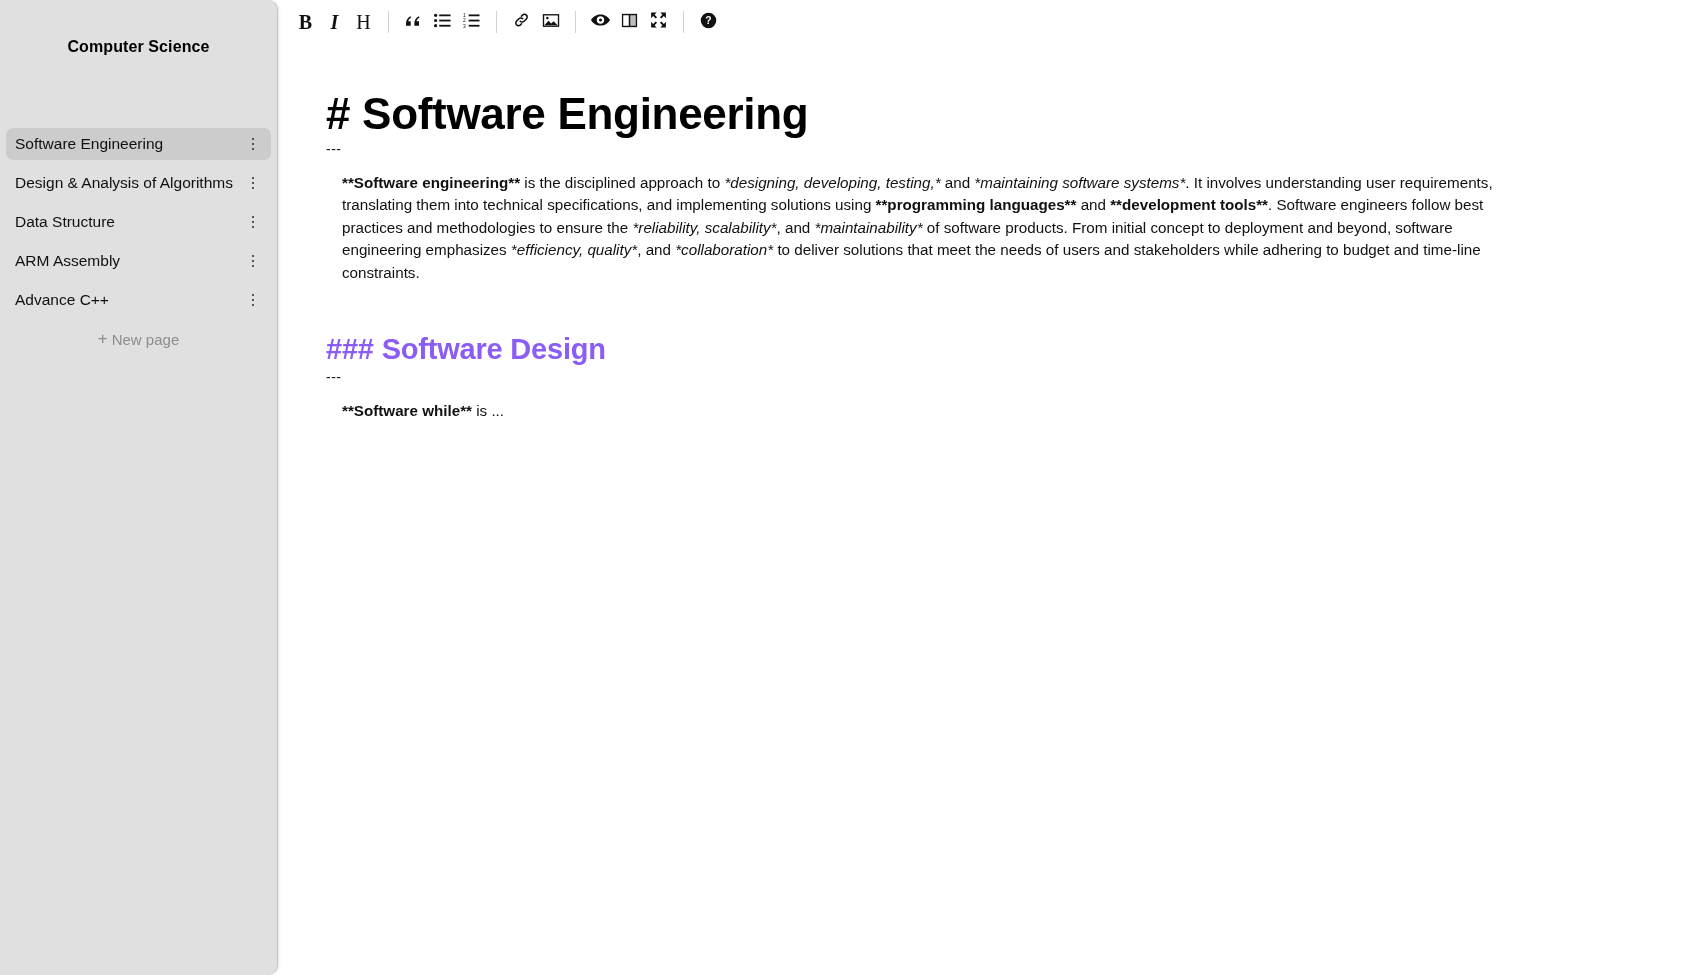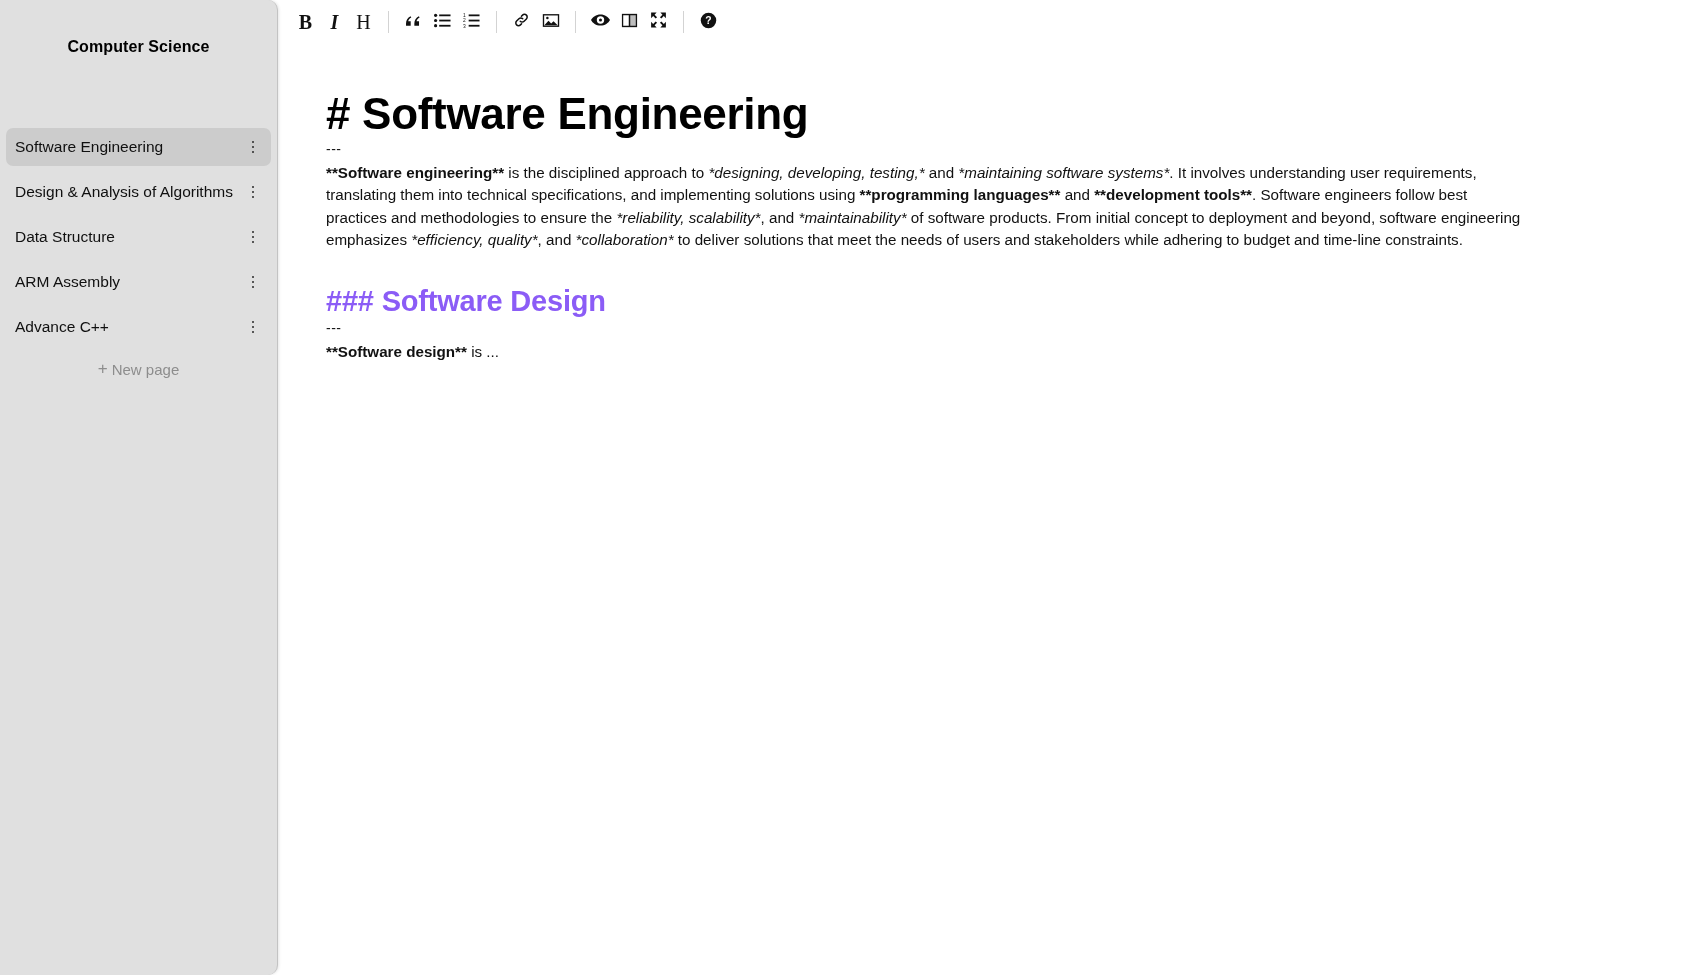--- a/index.html
+++ b/index.html
@@ -44,21 +44,21 @@
     letter-spacing: 0.1px;
   }
 
   .page-list {
     margin-top: 44px;
     padding: 0 6px;
   }
 
   .page-item {
     position: relative;
-    height: 38px;
+    height: 32px;
     display: flex;
     align-items: center;
     padding: 0 10px 0 9px;
     border-radius: 7px;
     margin-bottom: 7px;
     cursor: pointer;
   }
   .page-item.active { background: #cccccc; }
 
   .page-item-label {
@@ -207,21 +207,21 @@
     font-size: 14px;
     color: #1a1a1a;
     line-height: 1.0;
     margin: 0 0 6px 0;
     letter-spacing: 0.5px;
   }
   .md-p {
     font-size: 15.2px;
     color: #111;
     line-height: 1.48;
-    margin: 0;
+    margin: 16px;
     text-align: left;
   }
   .md-p b { font-weight: bold; }
   .md-p i { font-style: italic; }
   .spacer-section { height: 30px; }
 </style>
 </head>
 <body>
 
 <div id="app">
@@ -414,21 +414,21 @@
         <p class="md-p">
           <b>**Software engineering**</b><span> is the disciplined approach to </span><i>*designing, developing, testing,*</i><span> and </span><i>*maintaining software systems*</i><span>. It involves understanding user requirements, translating them into technical specifications, and implementing solutions using </span><b>**programming languages**</b><span> and </span><b>**development tools**</b><span>. Software engineers follow best practices and methodologies to ensure the </span><i>*reliability, scalability*</i><span>, and </span><i>*maintainability*</i><span> of software products. From initial concept to deployment and beyond, software engineering emphasizes </span><i>*efficiency, quality*</i><span>, and </span><i>*collaboration*</i><span> to deliver solutions that meet the needs of users and stakeholders while adhering to budget and time-line constraints.</span>
         </p>
 
         <div class="spacer-section"></div>
 
         <div class="md-h3">### Software Design</div>
         <div class="md-rule-text">---</div>
 
         <p class="md-p">
-          <b>**Software design**</b><span> is ...</span>
+          <b>**Software while**</b><span> is ...</span>
         </p>
 
       </div>
     </div>
 
   </section>
 
 </div>
 
 </body></html>

